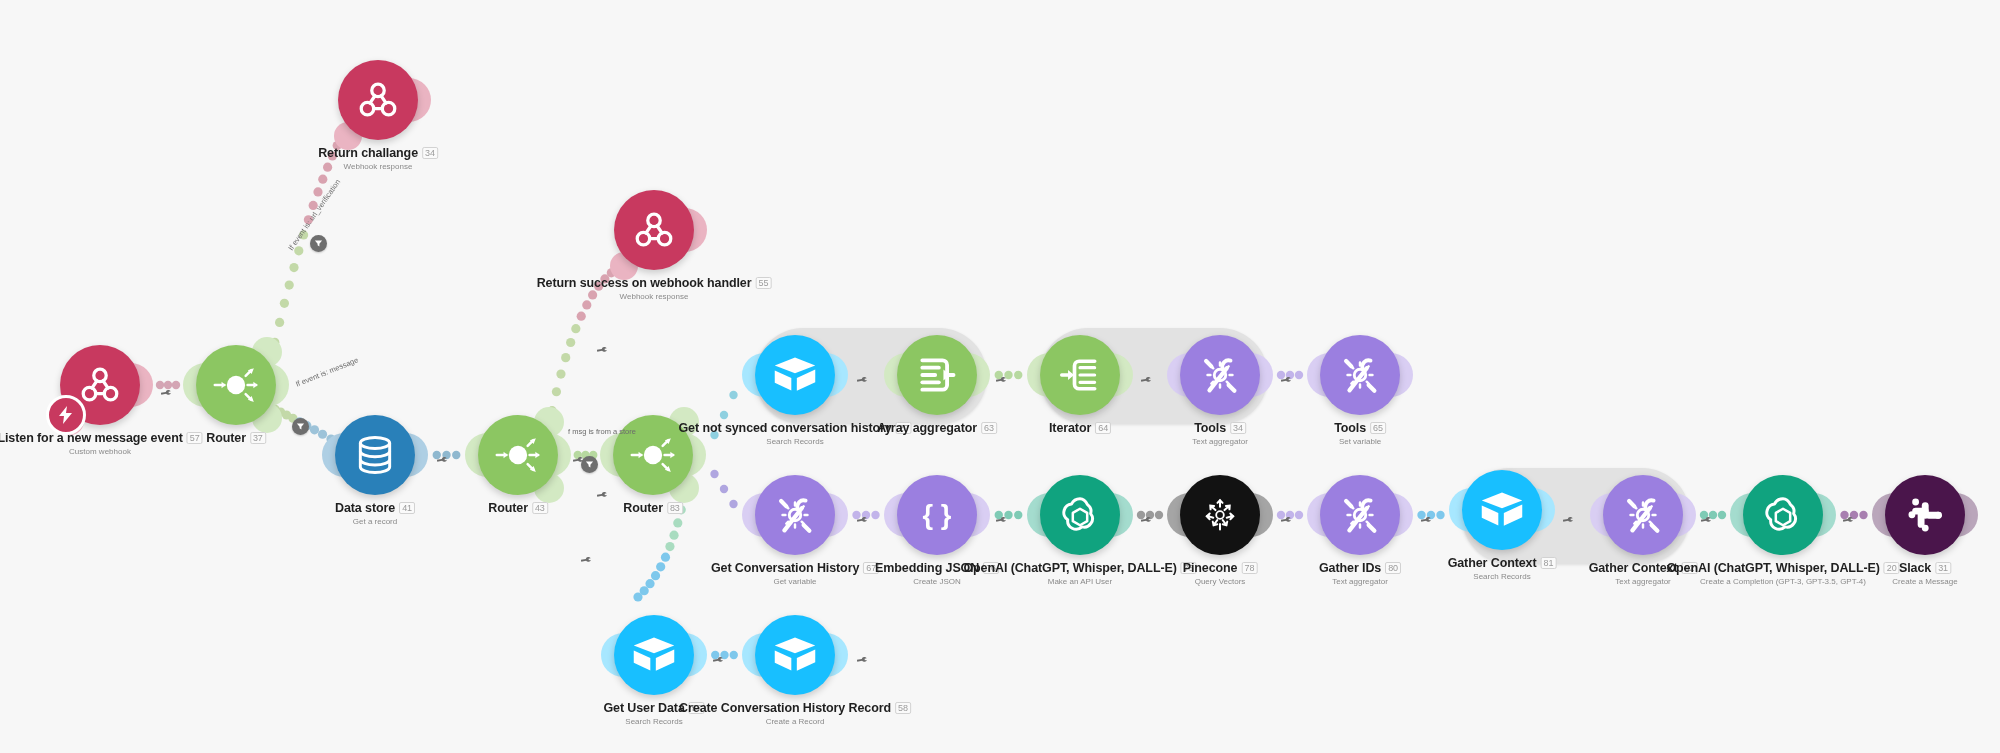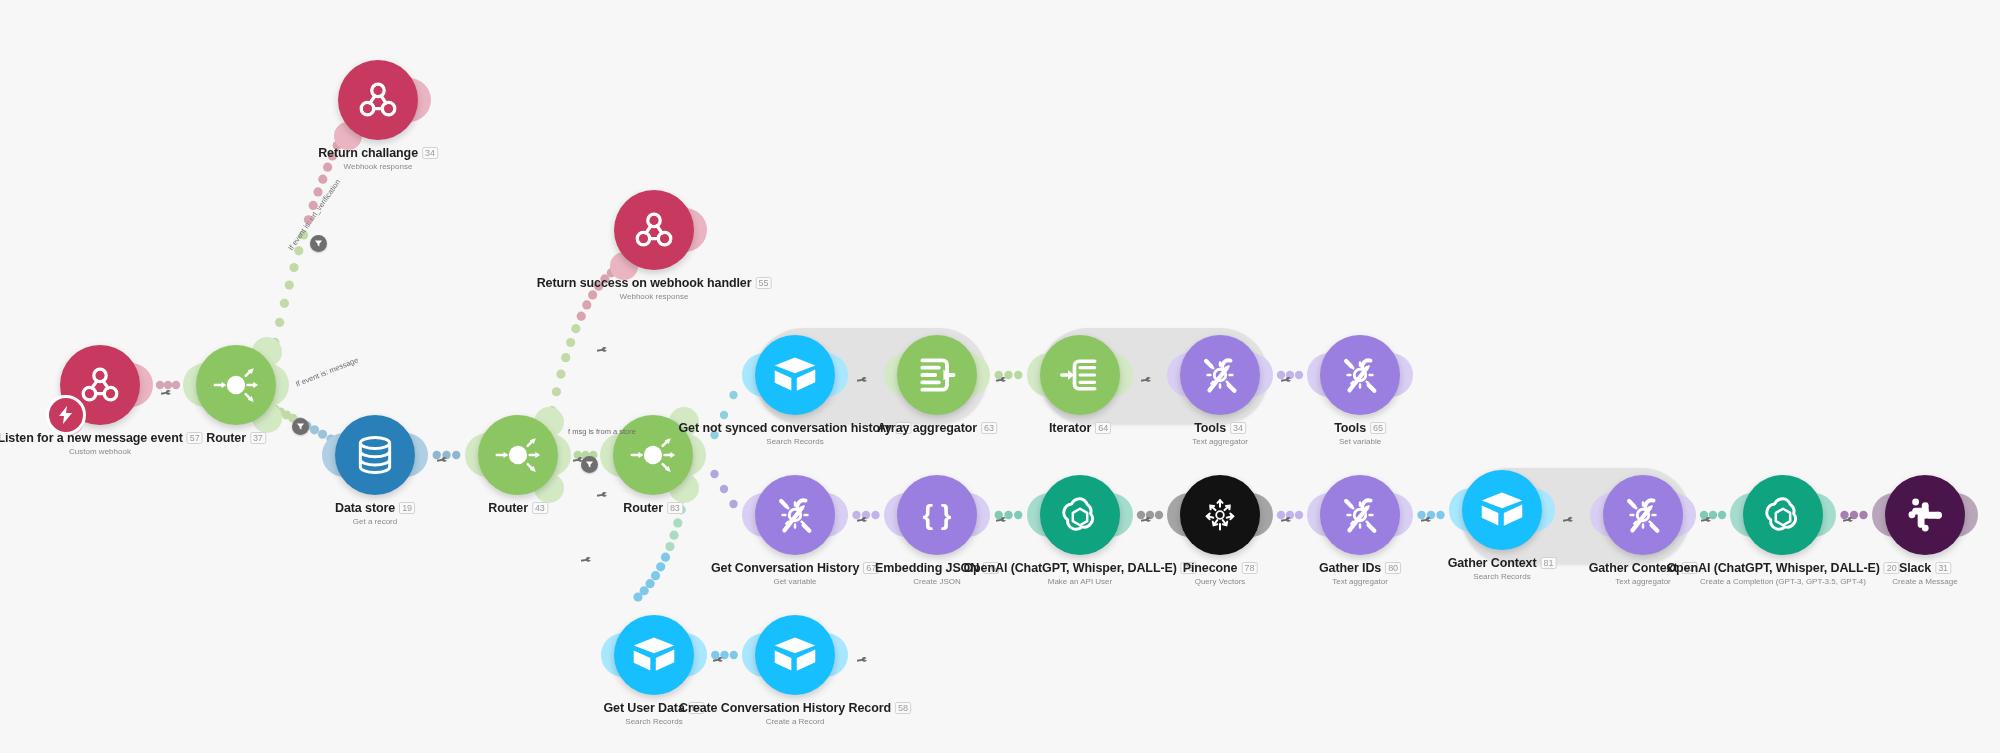--- a/index.html
+++ b/index.html
@@ -258,21 +258,21 @@
         <div class="port right" style="background: rgb(174, 207, 228);"></div>
         <div class="bubble" style="background: rgb(41, 128, 185);">
           <svg width="44" height="44" viewBox="0 0 48 48" fill="none">
         <ellipse cx="24" cy="11" rx="16" ry="6" stroke="#fff" stroke-width="3.2"></ellipse>
         <path d="M8 11v26c0 3.3 7.2 6 16 6s16-2.7 16-6V11" stroke="#fff" stroke-width="3.2"></path>
         <path d="M8 20c0 3.3 7.2 6 16 6s16-2.7 16-6" stroke="#fff" stroke-width="3.2"></path>
         <path d="M8 29c0 3.3 7.2 6 16 6s16-2.7 16-6" stroke="#fff" stroke-width="3.2"></path>
       </svg>
         </div>
         <div class="labels">
-          <div class="ttl">Data store<span class="badge">19</span></div>
+          <div class="ttl">Data store<span class="badge">41</span></div>
           <div class="sub">Get a record</div>
         </div>
       </div>
       <div class="node" style="left: 478px; top: 415px; width: 80px; height: 80px;">
         <div class="port left" style="background: rgb(211, 233, 195);"></div>
         <div class="port right" style="background: rgb(211, 233, 195);"></div>
         <div class="port tr" style="background: rgb(211, 233, 195);"></div>
         <div class="port br" style="background: rgb(211, 233, 195);"></div>
         <div class="bubble" style="background: rgb(140, 198, 98);">
           <svg width="54" height="54" viewBox="0 0 56 56" fill="none">

